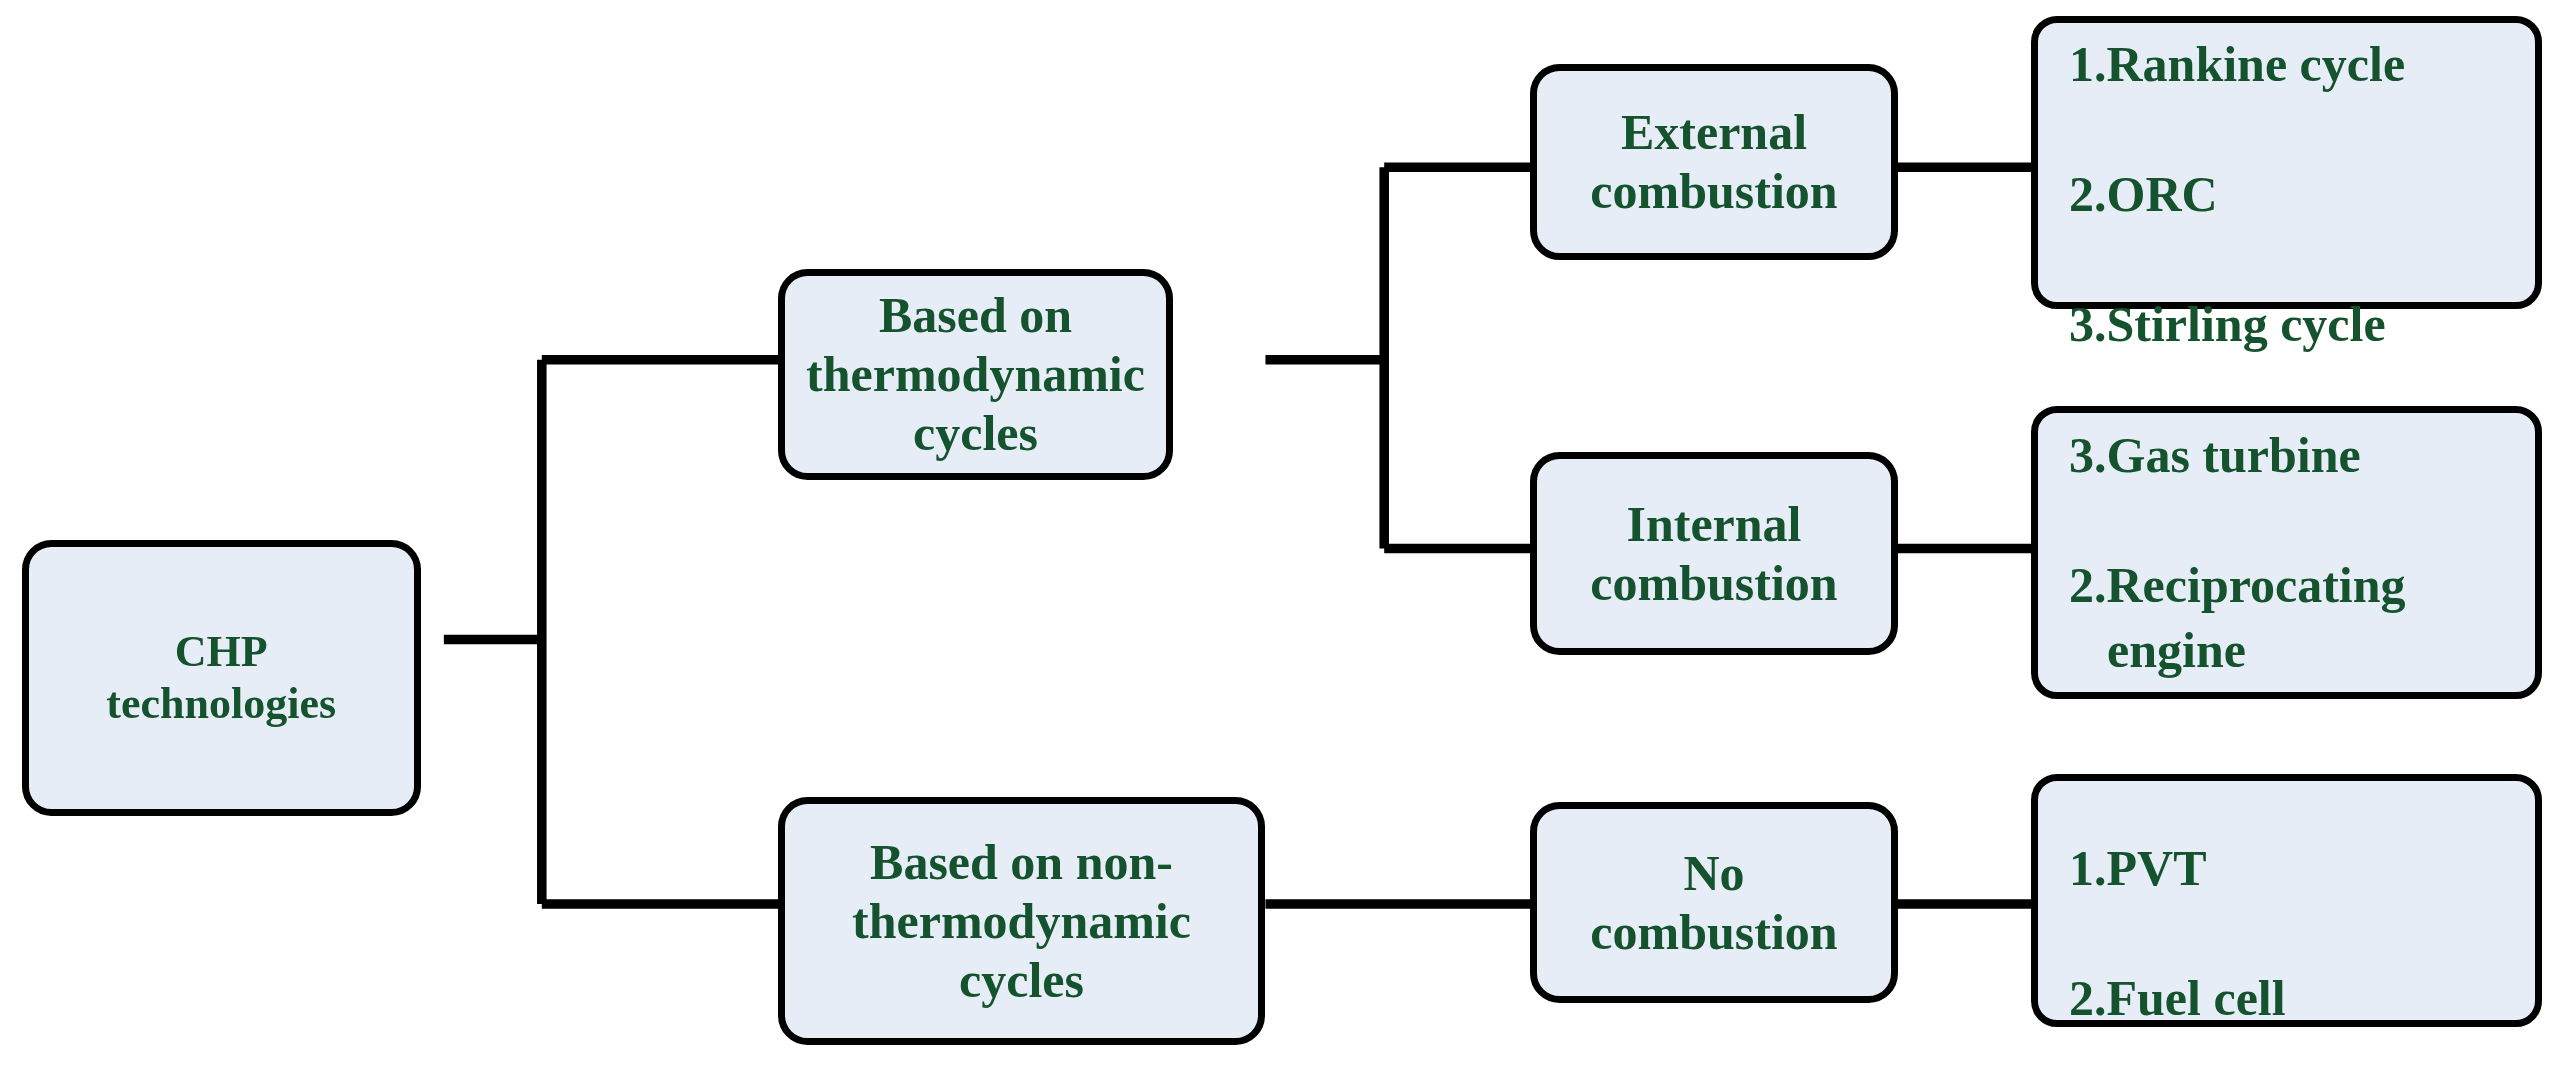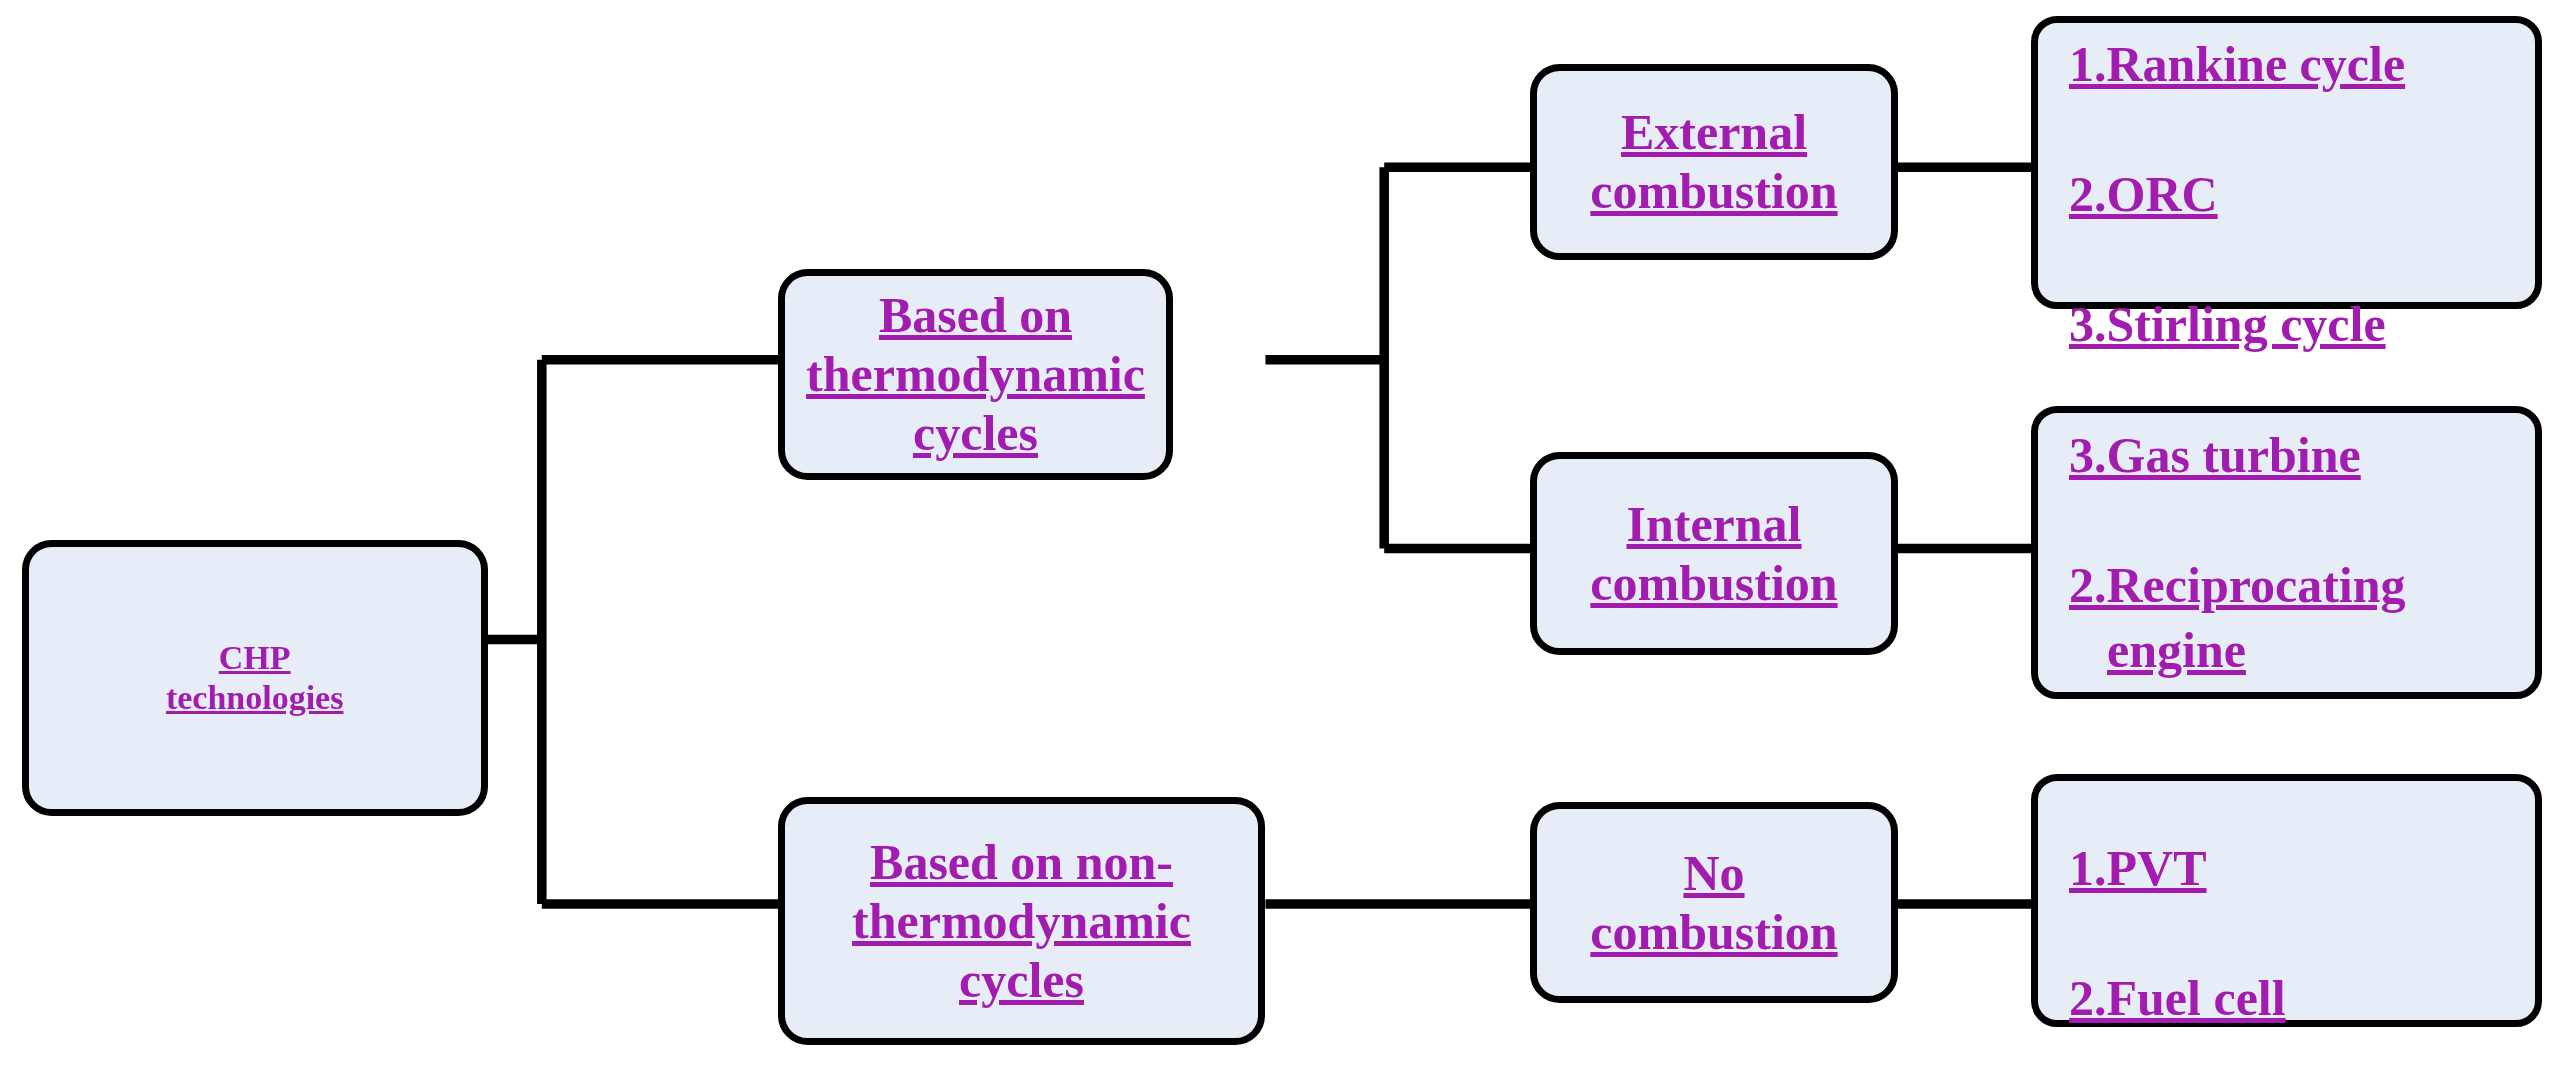--- a/index.html
+++ b/index.html
@@ -32,24 +32,23 @@
   .node {
     position: absolute;
     box-sizing: border-box;
     background: #e7edf7;
     border: 7.8px solid #000000;
     border-radius: 29.5px;
     display: flex;
     align-items: center;
     justify-content: center;
     font-weight: bold;
-    color: #a21caf;
+    color: #14532d;
     line-height: 1.18;
     z-index: 2;
-    text-decoration: underline;
   }
   .node .label {
     display: block;
     width: 100%;
     text-align: center;
     padding: 0 10.4px;
     box-sizing: border-box;
     white-space: pre-line;
   }
   .node.leaf {
@@ -60,21 +59,21 @@
     text-align: left;
     padding: 0 0 0 31px;
     line-height: 1.30;
   }
   .node.leaf .label .hang {
     display: block;
     padding-left: 38px;
   }
 
   
-  #node-root        { left: 21.7px;   top: 540px;  width: 466px;  height: 276px; font-size: 34px; }
+  #node-root        { left: 21.7px;   top: 540px;  width: 399px;  height: 276px; font-size: 44px; }
   #node-thermo      { left: 778px;  top: 269px;  width: 395px;  height: 211px; font-size: 50px; }
   #node-nonthermo   { left: 778px;  top: 797px;  width: 487px;  height: 248px; font-size: 50px; }
   #node-external    { left: 1530px; top: 64px;   width: 368px;  height: 196px; font-size: 50px; }
   #node-internal    { left: 1530px; top: 452px;  width: 368px;  height: 203px; font-size: 50px; }
   #node-nocomb      { left: 1530px; top: 802px;  width: 368px;  height: 201px; font-size: 50px; }
   #leaf-external    { left: 2031px; top: 15.6px;   width: 511px;  height: 293px; font-size: 50px; }
   #leaf-internal    { left: 2031px; top: 406px;  width: 511px;  height: 293px; font-size: 50px; }
   #leaf-nocomb      { left: 2031px; top: 774px;  width: 511px;  height: 253px; font-size: 50px; }
 </style>
 </head>

